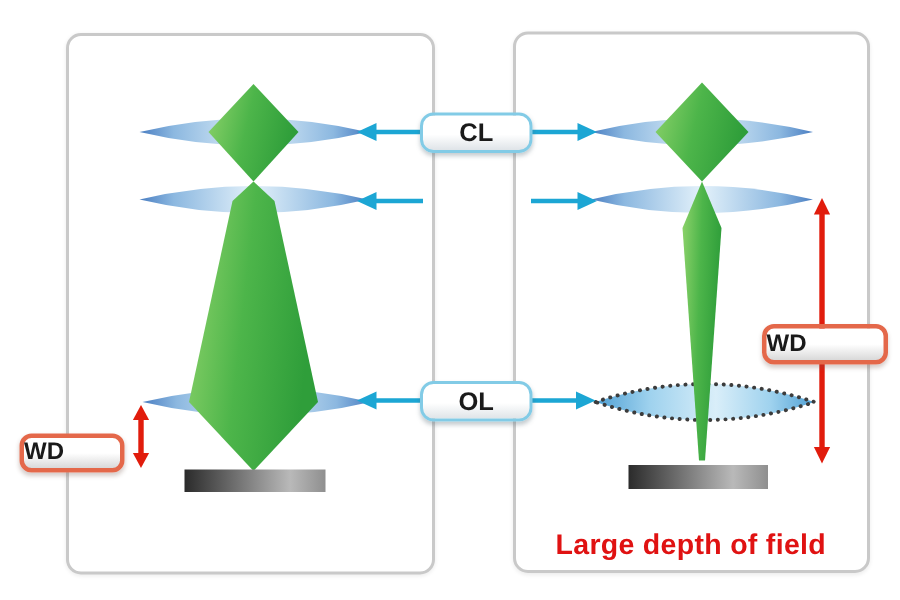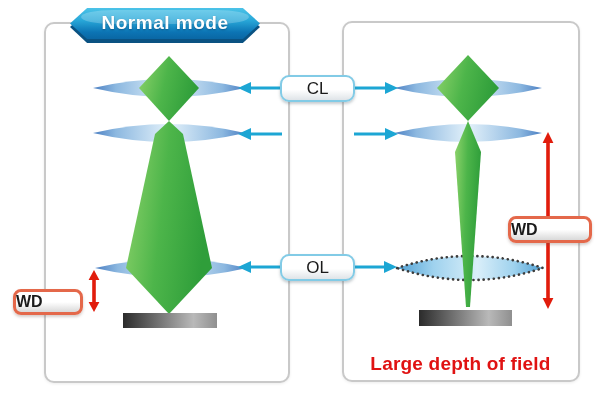--- a/index.html
+++ b/index.html
@@ -39,21 +39,21 @@
   }
   .badge-left{ left:70px; top:8px; width:190px; }
   .badge-right{ left:364px; top:8px; width:193px; }
 
   .lens-label{
     position:absolute; left:280px; width:75px; height:27px; box-sizing:border-box;
     border:2px solid #82cbe6; border-radius:9px;
     background:linear-gradient(180deg,#ffffff 55%,#dfe4e8 100%);
     box-shadow:0 2px 3px rgba(90,110,120,.35);
     display:flex; align-items:center; justify-content:center;
-    font-size:17px; font-weight:normal; color:#1a1a1a;
+    font-size:17px; font-weight:bold; color:#1a1a1a;
   }
   .label-cl{ top:75px; } .label-acl{ top:121px; } .label-ol{ top:254px;text-align:center; }
 
   .wd-box{
     position:absolute; box-sizing:border-box;
     border:3px solid #e4684a; border-radius:8px;
     background:linear-gradient(180deg,#ffffff 50%,#d9d9d9 100%);
     box-shadow:0 2px 3px rgba(120,90,80,.3);
     display:flex; align-items:center; 
     font-size:16px; font-weight:bold; color:#1a1a1a;margin-top:12px;
@@ -153,27 +153,20 @@
       <polygon points="94,270 88.6,280 99.4,280"></polygon>
       <polygon points="94,312 88.6,302 99.4,302"></polygon>
     </g>
     <g fill="#e11c0c">
       <rect x="546.2" y="141" width="3.6" height="159"></rect>
       <polygon points="548,132 542.6,143 553.4,143"></polygon>
       <polygon points="548,309 542.6,298 553.4,298"></polygon>
     </g>
   </svg>
 
-  <div class="badge badge-left">
-    <div class="shape back"></div>
-    <div class="shape front">
-      <div class="gloss"></div>
-    </div>
-    <div class="txt">Normal mode</div>
-  </div>
 
   <div class="lens-label label-cl">
     <span>CL</span>
   </div>
   <div class="lens-label label-ol">
     <span>OL</span>
   </div>
 
   <div class="wd-box wd-left">
     <span>WD</span>

